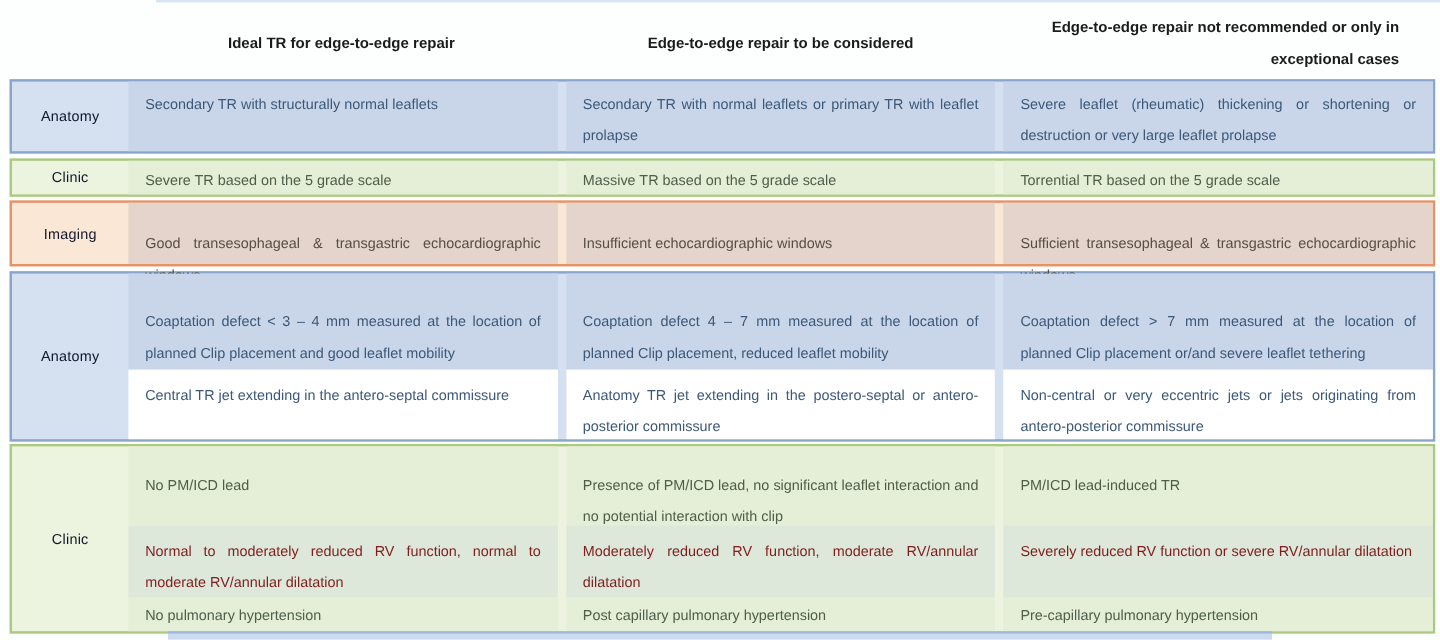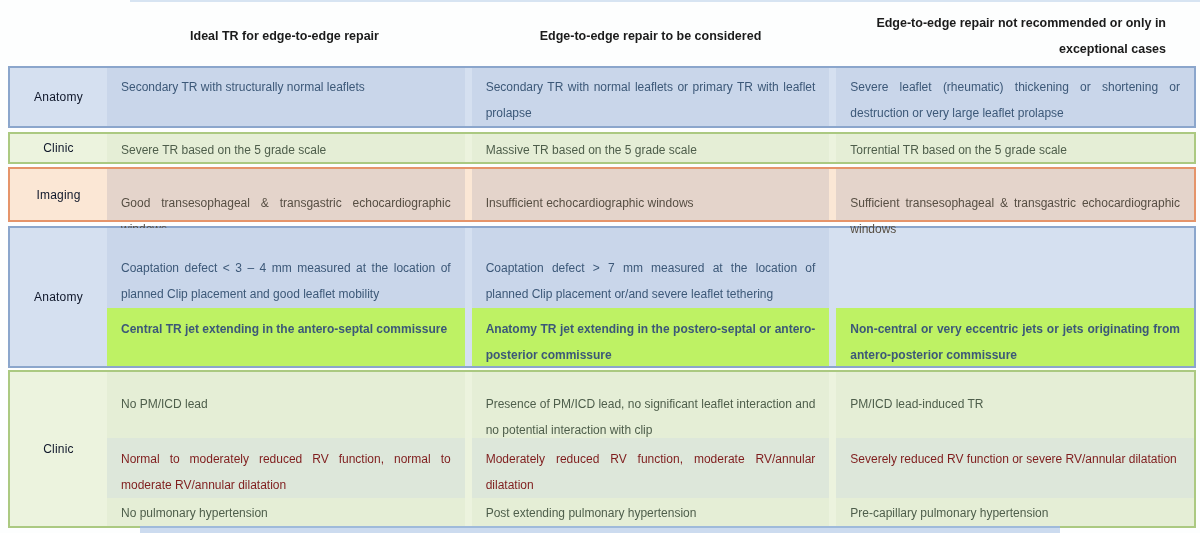--- a/index.html
+++ b/index.html
@@ -25,21 +25,21 @@
   .mb2{margin-bottom:2px;}
 
   .lbl{width:97px;flex:none;display:flex;align-items:center;justify-content:center;
     font-size:12px;color:#0f172a;letter-spacing:.2px;}
   .rows{flex:1;display:flex;flex-direction:column;}
   .subrow{display:grid;grid-template-columns:1fr 1fr 1fr;column-gap:7px;}
 
   .cell{font-size:12px;line-height:2.15;padding:7px 14px 4px 14px;text-align:justify;
     text-align-last:left;box-sizing:border-box;}
   .cell.blue1{background:#c9d6ea;color:#3c5878;}
-  .cell.blue2{background:#bef264;color:#3c5878;font-weight:bold;}
+  .cell.blue2{background:#ffffff;color:#3c5878;}
   .cell.green1{background:#e5eed6;color:#4e5e4b;}
   .cell.green2{background:#dde7da;color:#7f1d1d;}
   .cell.orange1{background:#e4d4cb;color:#564e43;}
 
   .rh-a1{height:58px;}
   .rh-c1{height:28px;padding-top:4px;}
   .rh-i{height:51px;padding-top:22px;}
   .rh-a2a{height:80px;padding-top:28px;}
   .rh-a2b{height:58px;padding-top:9px;}
   .rh-c2a{height:66px;padding-top:20px;}
@@ -94,20 +94,21 @@
           <div class="cell orange1 rh-i">Sufficient transesophageal &amp; transgastric echocardiographic windows</div>
         </div>
       </div>
     </div>
 
     <div class="section blue mb2">
       <div class="lbl">Anatomy</div>
       <div class="rows">
         <div class="subrow">
           <div class="cell blue1 rh-a2a">Coaptation defect &lt; 3 – 4 mm measured at the location of planned Clip placement and good leaflet mobility</div>
+          <div class="cell blue1 rh-a2a">Coaptation defect 4 – 7 mm measured at the location of planned Clip placement, reduced leaflet mobility</div>
           <div class="cell blue1 rh-a2a">Coaptation defect &gt; 7 mm measured at the location of planned Clip placement or/and severe leaflet tethering</div>
         </div>
         <div class="subrow">
           <div class="cell blue2 rh-a2b">Central TR jet extending in the antero-septal commissure</div>
           <div class="cell blue2 rh-a2b">Anatomy TR jet extending in the postero-septal or antero-posterior commissure</div>
           <div class="cell blue2 rh-a2b">Non-central or very eccentric jets or jets originating from antero-posterior commissure</div>
         </div>
       </div>
     </div>
 
@@ -119,21 +120,21 @@
           <div class="cell green1 rh-c2a">Presence of PM/ICD lead, no significant leaflet interaction and no potential interaction with clip</div>
           <div class="cell green1 rh-c2a">PM/ICD lead-induced TR</div>
         </div>
         <div class="subrow">
           <div class="cell green2 rh-c2b">Normal to moderately reduced RV function, normal to moderate RV/annular dilatation</div>
           <div class="cell green2 rh-c2b">Moderately reduced RV function, moderate RV/annular dilatation</div>
           <div class="cell green2 rh-c2b">Severely reduced RV function or severe RV/annular dilatation</div>
         </div>
         <div class="subrow">
           <div class="cell green1 rh-c2c">No pulmonary hypertension</div>
-          <div class="cell green1 rh-c2c">Post extending pulmonary hypertension</div>
+          <div class="cell green1 rh-c2c">Post capillary pulmonary hypertension</div>
           <div class="cell green1 rh-c2c">Pre-capillary pulmonary hypertension</div>
         </div>
       </div>
     </div>
 
   </div>
 
   <div class="bottombar"></div>
 </div>
 

